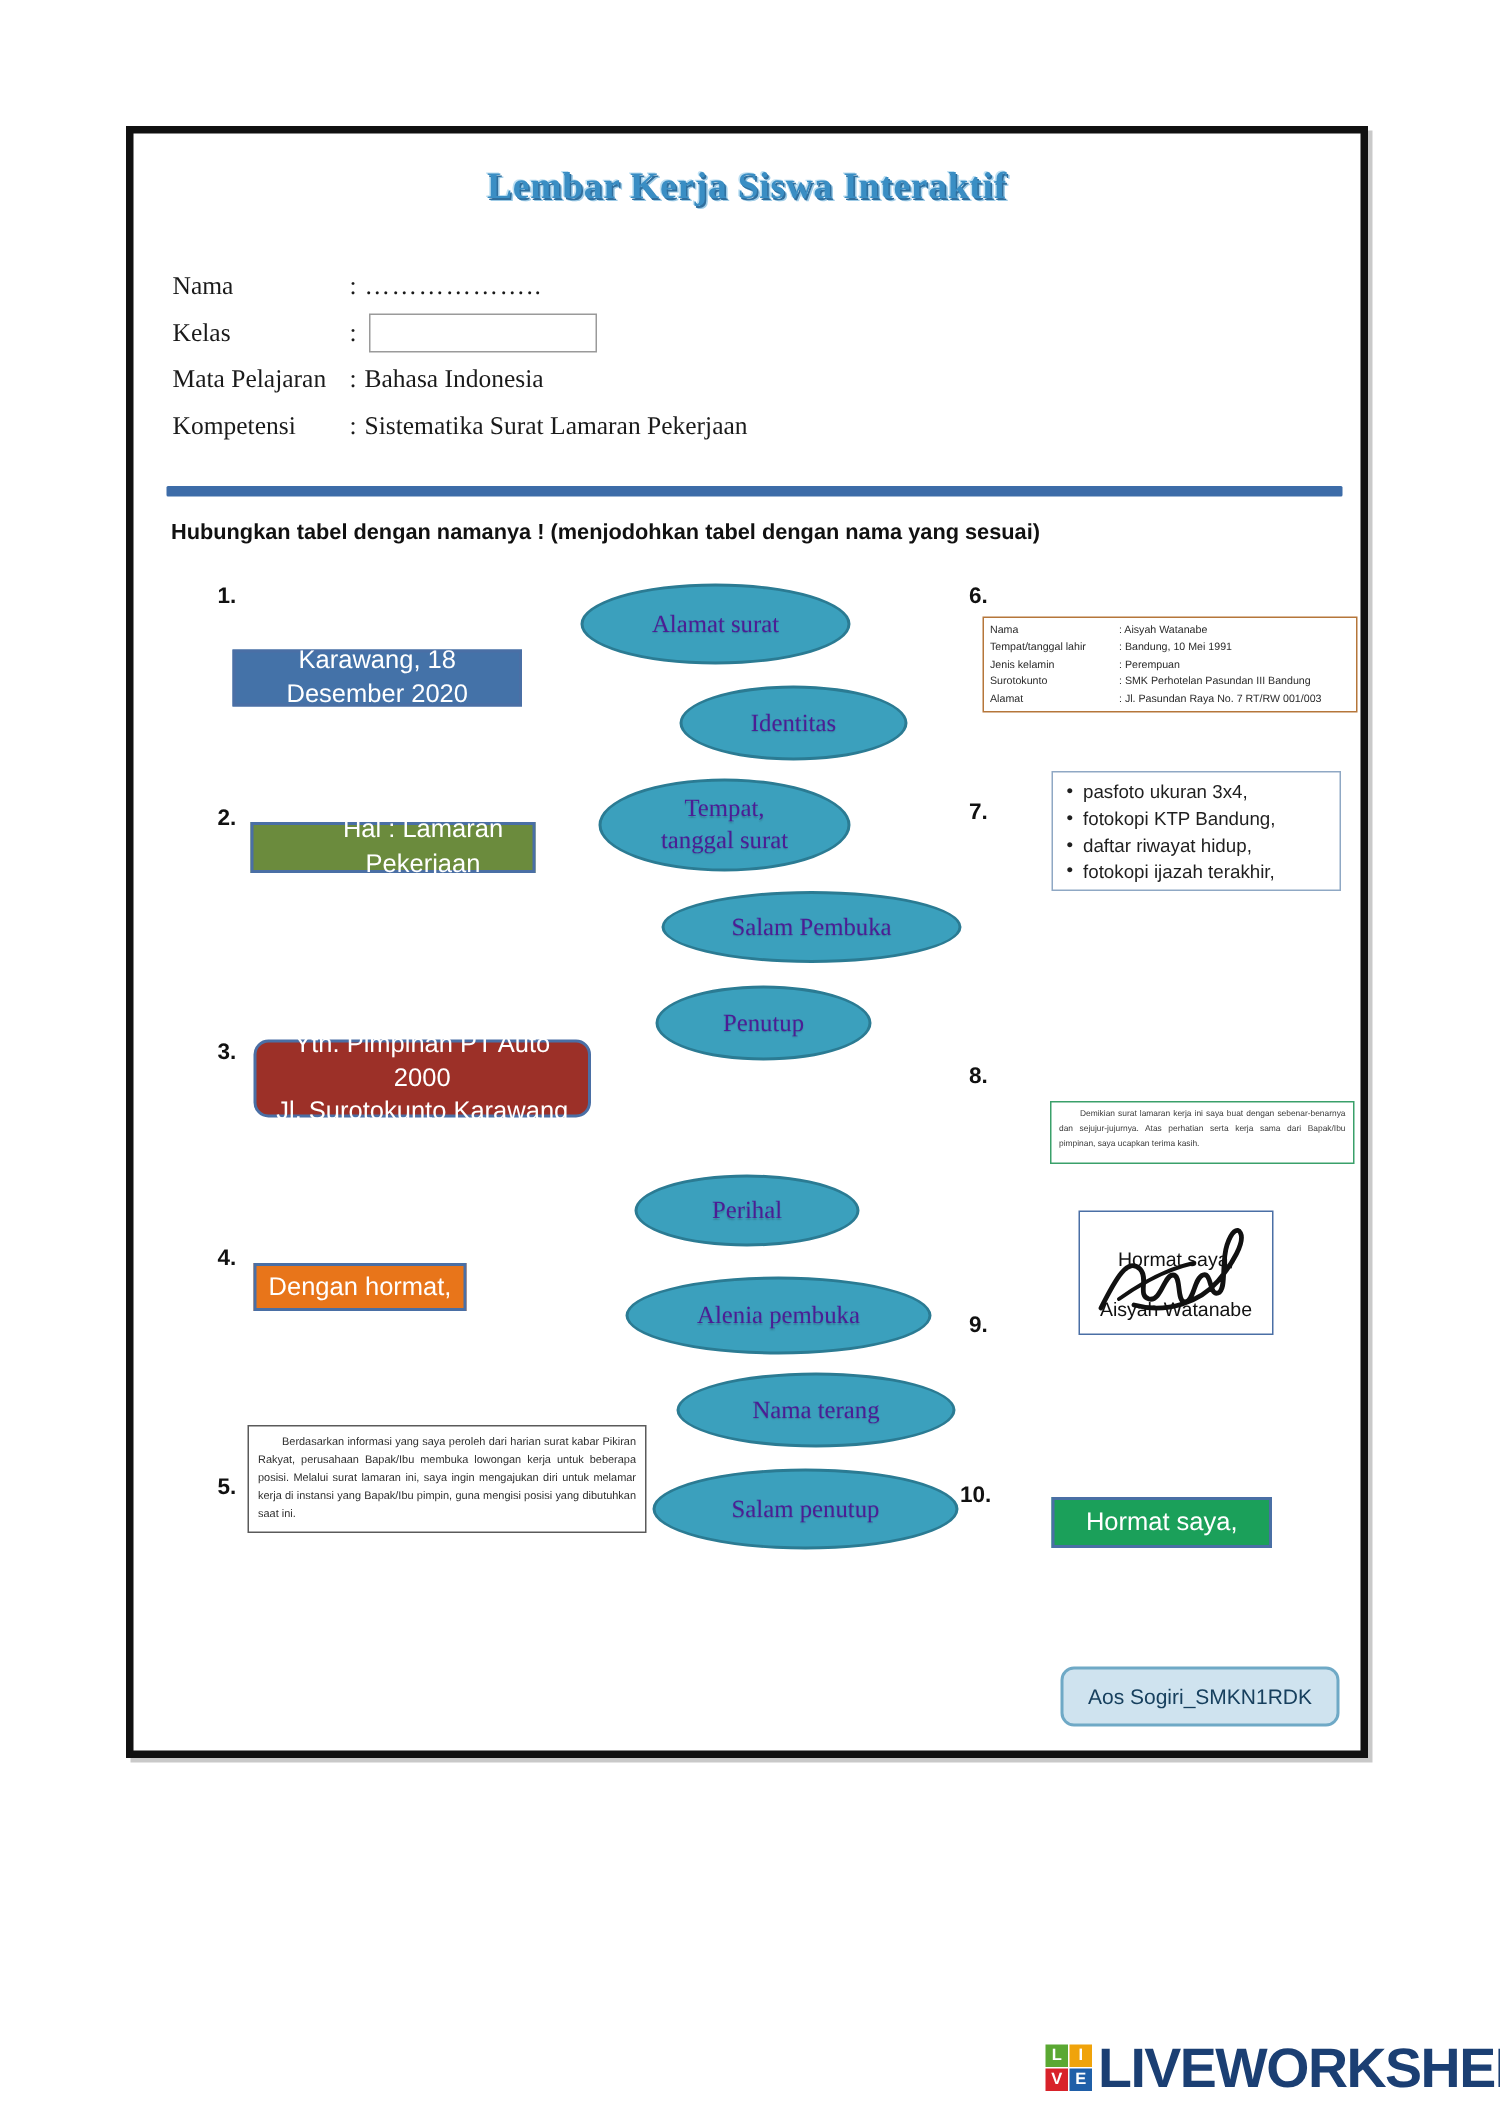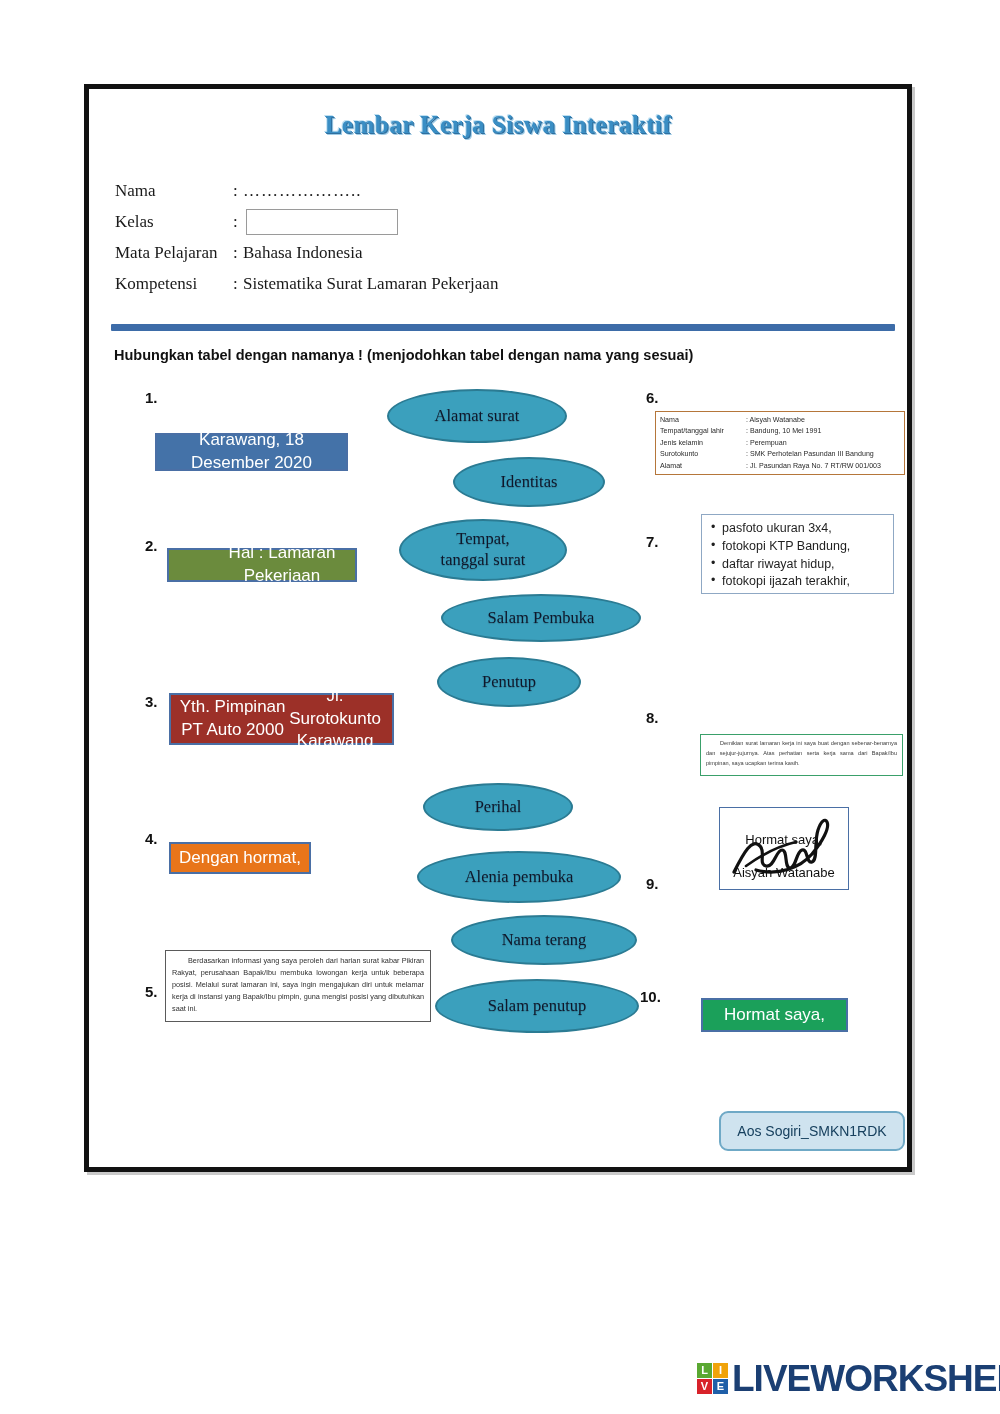--- a/index.html
+++ b/index.html
@@ -209,21 +209,21 @@
     height: 72px;
   }
 
   
   .ell {
     position: absolute;
     box-sizing: border-box;
     background: #3ba0bd;
     border: 2px solid #2b7b93;
     border-radius: 50%;
-    color: #0f172a;
+    color: #4c1d95;
     font-family: "Liberation Serif", serif;
     font-size: 16.5px;
     display: flex;
     align-items: center;
     justify-content: center;
     text-align: center;
     line-height: 1.25;
     text-shadow: 0 1px 1px rgba(0,0,0,.18);
   }
 
@@ -232,21 +232,20 @@
     position: absolute;
     box-sizing: border-box;
     background: #cfe3ef;
     border: 2px solid #6fa9c6;
     border-radius: 9px;
     color: #17405e;
     font-size: 14px;
     display: flex;
     align-items: center;
     justify-content: center;
-    margin-left: 12px;
   }
 
   
   .lw {
     position: absolute;
     left: 697px;
     top: 1360px;
     display: flex;
     align-items: center;
   }
@@ -328,21 +327,21 @@
       <span class="num" style="left:551px; top:899px;">10.</span>
 
       <div class="cbox" style="left:66px; top:325px; width:193px; height:38px; background:#4472a8;">
         <span>Karawang, 18 Desember 2020</span>
       </div>
 
       <div class="cbox" style="left:78px; top:440px; width:190px; height:34px; background:#6b8b3d;padding-left:48px;">
         <span>Hal : Lamaran Pekerjaan</span>
       </div>
 
-      <div class="cbox" style="left:80px; top:585px; width:225px; height:52px; background:#9c3028; flex-direction:row;">
+      <div class="cbox" style="left:80px; top:585px; width:225px; height:52px; background:#9c3028; flex-direction:column;border-radius:10px;">
         <span>Yth. Pimpinan PT Auto 2000</span>
         <span>Jl. Surotokunto Karawang</span>
       </div>
 
       <div class="cbox" style="left:80px; top:734px; width:142px; height:32px; background:#e8751a;">
         <span>Dengan hormat,</span>
       </div>
 
       <div class="docbox alenia-box" style="left:76px; top:861px; width:266px; height:72px;">
         <span>Berdasarkan informasi yang saya peroleh dari harian surat kabar Pikiran Rakyat, perusahaan Bapak/Ibu membuka lowongan kerja untuk beberapa posisi. Melalui surat lamaran ini, saya ingin mengajukan diri untuk melamar kerja di instansi yang Bapak/Ibu pimpin, guna mengisi posisi yang dibutuhkan saat ini.</span>

